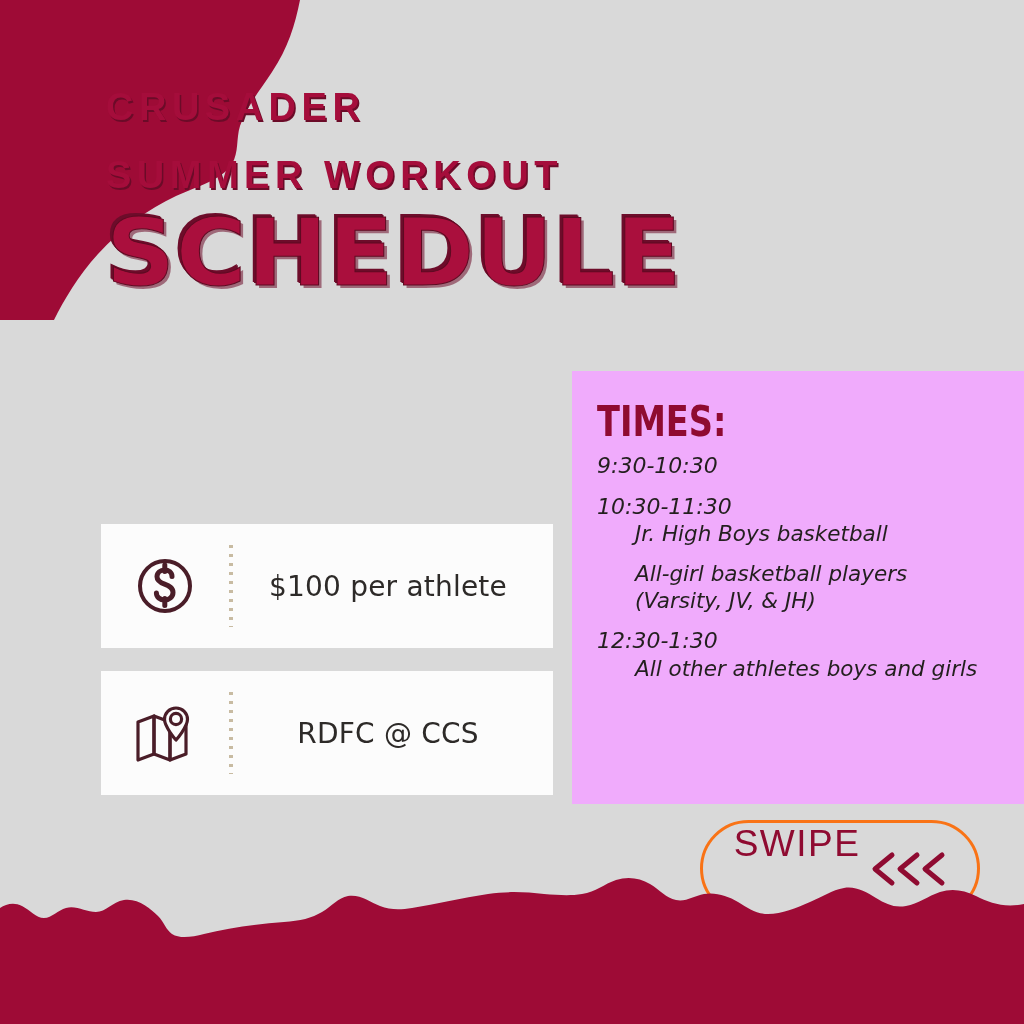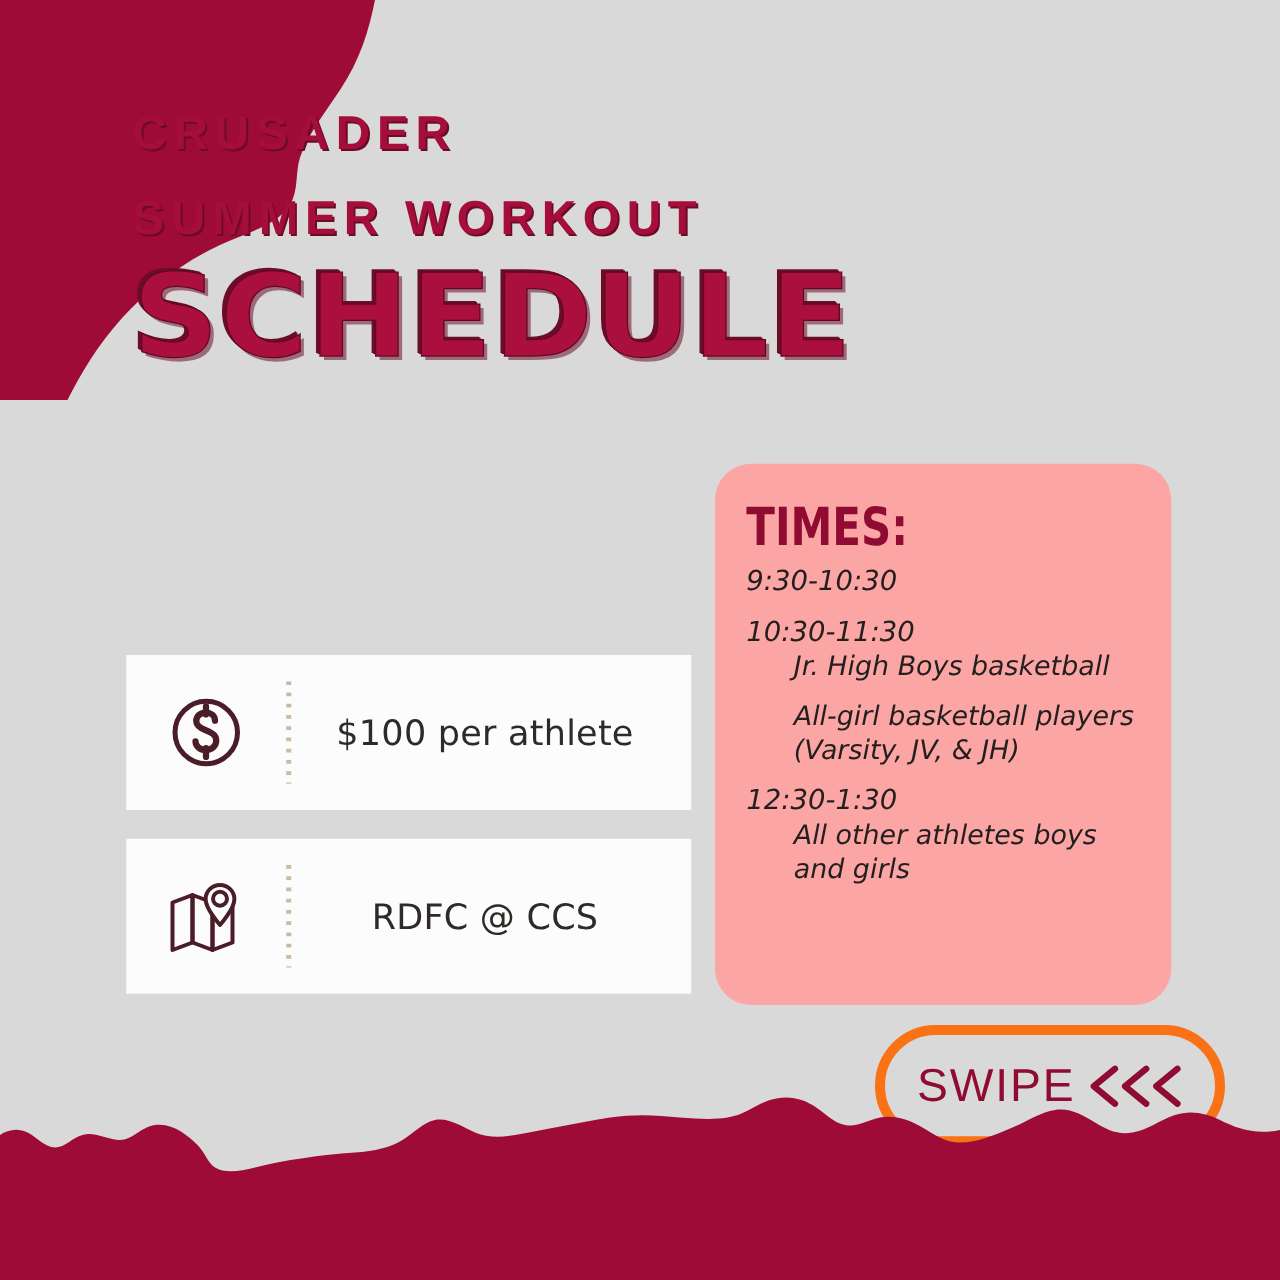--- a/index.html
+++ b/index.html
@@ -114,26 +114,25 @@
     color: #2d2a28;
     letter-spacing: 0.2px;
     padding-right: 10px;
   }
 
   
   .times-card {
     position: absolute;
     left: 572px;
     top: 371px;
-    width: 365px;
+    width: 453px;
     height: 433px;
-    background: #fca5a5;
+    background: #f0abfc;
     box-sizing: border-box;
     padding: 30px 16px 0 25px;
-    border-radius: 29px;
   }
   .times-title {
     font-family: "DejaVu Sans", sans-serif;
     font-weight: 700;
     font-size: 42px;
     color: #8f0b31;
     letter-spacing: 0px;
     line-height: 1;
     transform: scaleX(0.80);
     transform-origin: left center;
@@ -159,24 +158,23 @@
     padding-left: 38px;
   }
 
   
   .swipe-button {
     position: absolute;
     left: 700px;
     top: 820px;
     width: 280px;
     height: 97px;
-    border: 8px solid #f97316;
+    border: 3px solid #f97316;
     border-radius: 50px;
     display: flex;
-    align-items: center;
     justify-content: center;
     gap: 8px;
     box-sizing: border-box;
     background: transparent;
     cursor: pointer;
   }
   .swipe-label {
     font-family: "Liberation Sans", sans-serif;
     font-size: 37px;
     color: #8f0b31;

